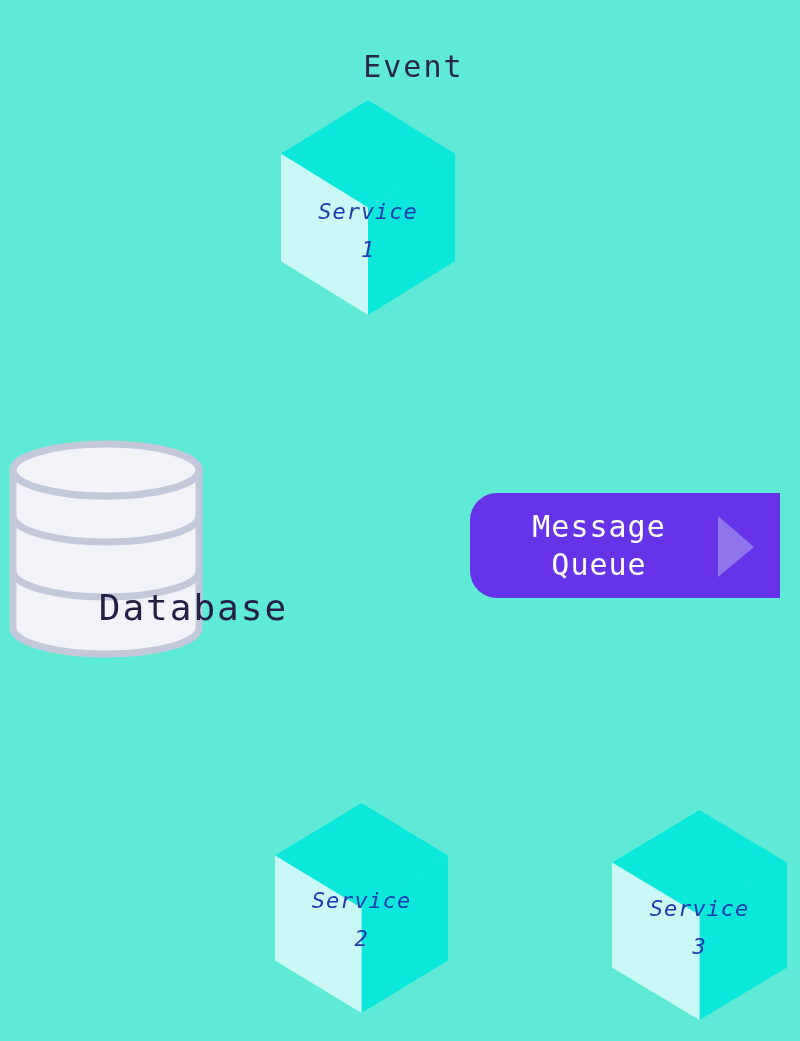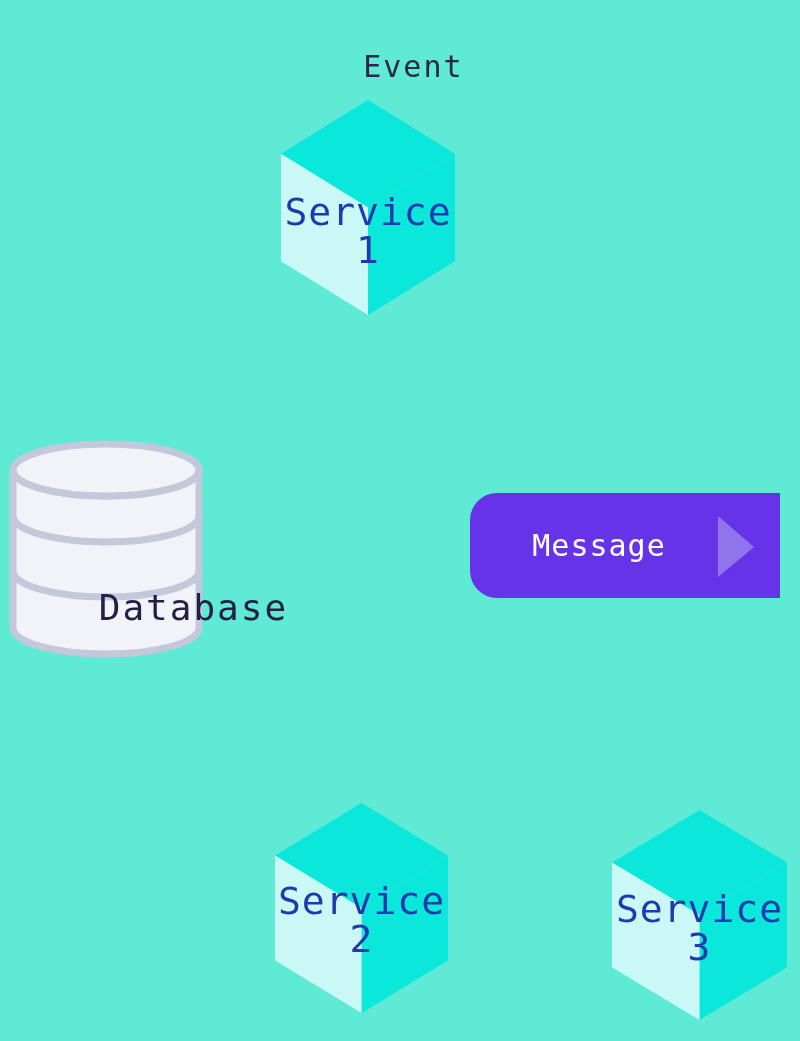--- a/index.html
+++ b/index.html
@@ -22,23 +22,24 @@
     left: 283px; top: 10px; width: 160px;
     font-size: 30px; letter-spacing: 2px;
     color: #2b2749;
   }
   .db-label {
     left: 4px; top: 551px; width: 196px;
     font-size: 36px; letter-spacing: 2px;
     color: #242045;
   }
   .service-label {
-    font-size: 38px; letter-spacing: 1px;
+    font-size: 22px; letter-spacing: 1px;
     color: #1d3aae;
     z-index: 2;
+    font-style: italic;
   }
   .svc1 { left: 281px; top: 193px; width: 174px; }
   .svc2 { left: 275px; top: 882px; width: 173px; }
   .svc3 { left: 612px; top: 890px; width: 175px; }
   .cube1 { left: 281px; top: 100px; }
   .cube2 { left: 275px; top: 803px; }
   .cube3 { left: 612px; top: 810px; }
   .db-svg { left: 6px; top: 438px; }
   .mq-box {
     left: 470px; top: 493px; width: 258px; height: 105px;
@@ -74,20 +75,21 @@
     <ellipse cx="100" cy="32" rx="93" ry="26" stroke-width="7" fill="#f1f3f8" stroke="#c3c8db"></ellipse>
     <path d="M 7 78 A 93 26 0 0 0 193 78" fill="none" stroke-width="7" stroke="#c3c8db"></path>
     <path d="M 7 133 A 93 26 0 0 0 193 133" fill="none" stroke-width="7" stroke="#c3c8db"></path>
   </svg>
   <div class="abs label db-label">
     <span>Database</span>
   </div>
 
   <div class="abs mq-box">
       <span>Message</span>
+      <span>Queue</span>
     </div>
 
   <div class="abs mq-play">
     <svg width="90" height="105" viewBox="0 0 90 105">
       <polygon points="28,23 28,84 64,54" fill="#8f74ec"></polygon>
     </svg>
   </div>
 
   <svg class="abs cube2" width="173" height="210" viewBox="0 0 176 220" preserveAspectRatio="none">
     <polygon points="88,0 176,55 88,110 0,55" fill="#0be8db"></polygon>

